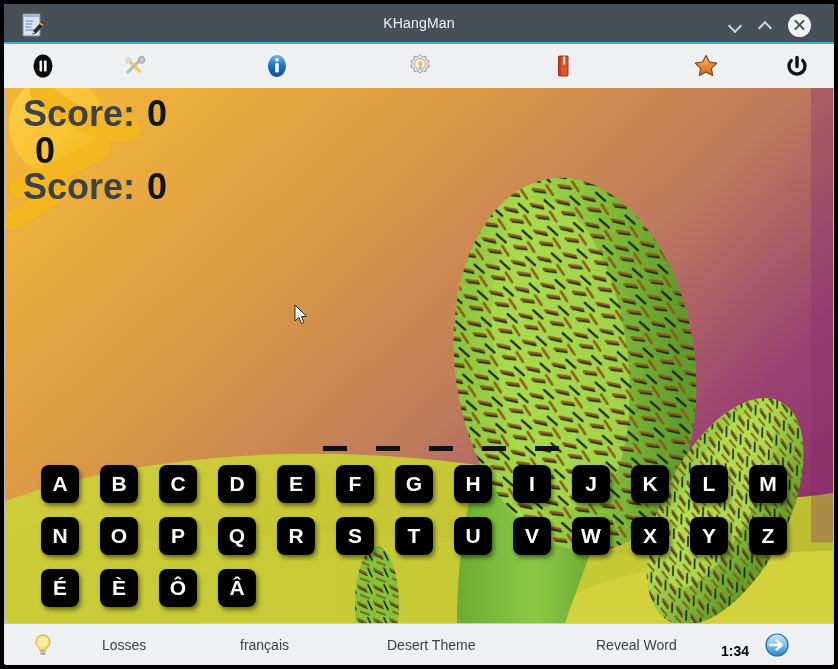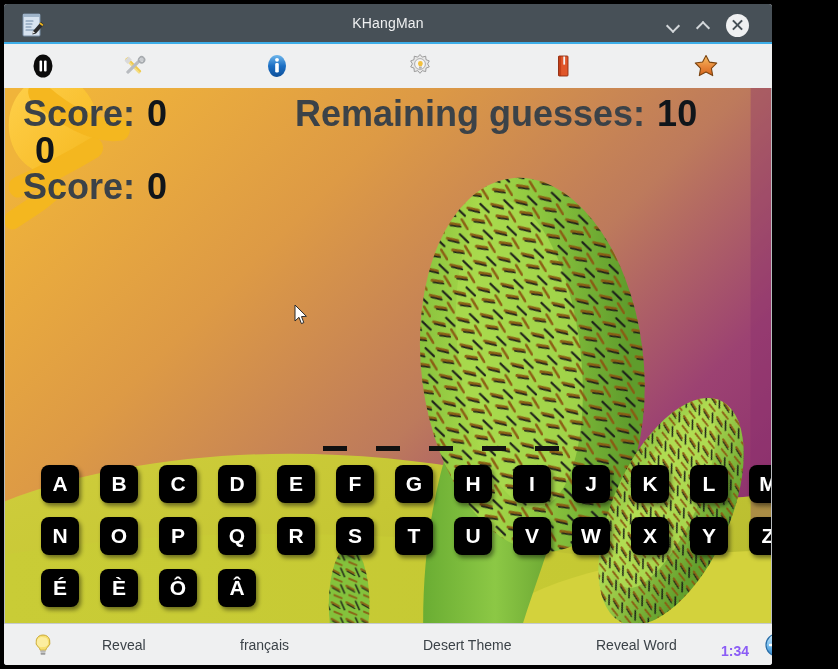--- a/index.html
+++ b/index.html
@@ -9,21 +9,21 @@
     height: 669px;
     background: #000000;
     font-family: "Liberation Sans", sans-serif;
     overflow: hidden;
   }
 
   #app-window {
     position: absolute;
     left: 4px;
     top: 4px;
-    width: 768px;
+    width: 830px;
     height: 661px;
     background: #eff0f1;
     border-radius: 3px;
     overflow: hidden;
     display: flex;
     flex-direction: column;
   }
 
   
   #titlebar {
@@ -227,23 +227,23 @@
   }
   .sb-item {
     position: absolute;
     font-size: 14px;
     color: #3b4248;
     white-space: nowrap;
   }
   #sb-hint-icon { left: 28px; top: 9px; width: 22px; height: 24px; cursor: pointer; }
   #sb-category  { left: 98px; }
   #sb-language  { left: 236px; }
-  #sb-theme     { left: 383px; margin-left: 36px; }
+  #sb-theme     { left: 383px; }
   #sb-reveal    { left: 592px; cursor: pointer; }
-  #sb-timer     { left: 717px; font-weight: bold; color: #8b5cf6; margin-top: 12px; }
+  #sb-timer     { left: 717px; font-weight: bold; color: #000000; margin-top: 12px; }
   #sb-next-icon { left: 760px; top: 8px; width: 26px; height: 26px; cursor: pointer; }
 </style>
 </head>
 <body>
 
 <div id="app-window">
 
   <div id="titlebar">
 
     <div id="app-icon">
@@ -446,24 +446,20 @@
         <ellipse cx="372" cy="500" rx="22" ry="56" fill="url(#spines2)" opacity="0.9"></ellipse>
       </g>
 
       <rect x="806" y="0" width="22" height="440" fill="#8a2d6d" opacity="0.35"></rect>
     </svg>
 
     <div id="stats">
       <div class="stat-row" id="row-score">
         <span class="stat-label">Score:</span>
         <span class="stat-value">0</span>
-        <span id="remaining-block">
-          <span class="stat-label">Remaining guesses:</span>
-          <span class="stat-value">10</span>
-        </span>
       </div>
       <div class="stat-row">
         <span class="stat-value">0</span>
       </div>
       <div class="stat-row">
         <span class="stat-label">Score:</span>
         <span class="stat-value">0</span>
       </div>
     </div>
 
@@ -523,21 +519,21 @@
 
     <div class="sb-item" id="sb-hint-icon">
       <svg width="22" height="24" viewBox="0 0 22 24">
         <path d="M11 2a7 7 0 014.2 12.6c-.9.8-1.3 1.6-1.4 2.6H8.2c-.1-1-.5-1.8-1.4-2.6A7 7 0 0111 2z" fill="#f7df6e" stroke="#c9a93a" stroke-width="1"></path>
         <path d="M8.6 14.2A5 5 0 0111 4.2a5 5 0 011.1 9.9z" fill="#fdf0a8" opacity="0.85"></path>
         <rect x="8.3" y="17.4" width="5.4" height="2.1" rx="0.6" fill="#b8b8b8"></rect>
         <rect x="8.6" y="19.8" width="4.8" height="1.9" rx="0.6" fill="#9a9a9a"></rect>
       </svg>
     </div>
 
-    <span class="sb-item" id="sb-category">Reveal</span>
+    <span class="sb-item" id="sb-category">Losses</span>
     <span class="sb-item" id="sb-language">français</span>
     <span class="sb-item" id="sb-theme">Desert Theme</span>
     <span class="sb-item" id="sb-reveal">Reveal Word</span>
     <span class="sb-item" id="sb-timer">1:34</span>
 
     <div class="sb-item" id="sb-next-icon">
       <svg width="26" height="26" viewBox="0 0 26 26">
         <defs>
           <linearGradient id="nextGrad" x1="0" y1="0" x2="0" y2="1">
             <stop offset="0" stop-color="#cfe8fa"></stop>

